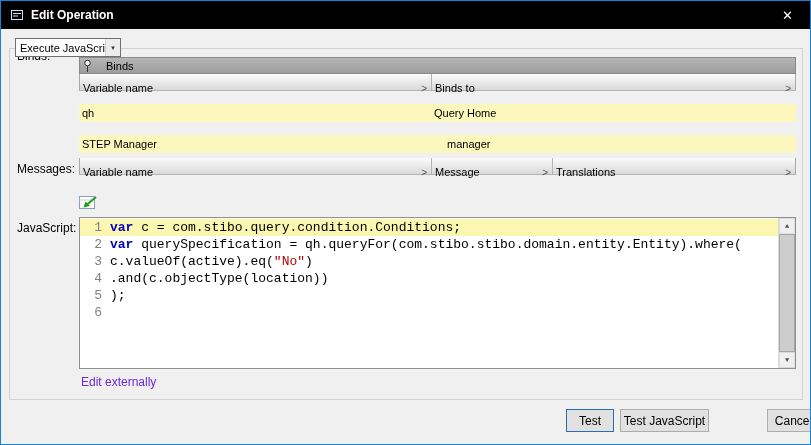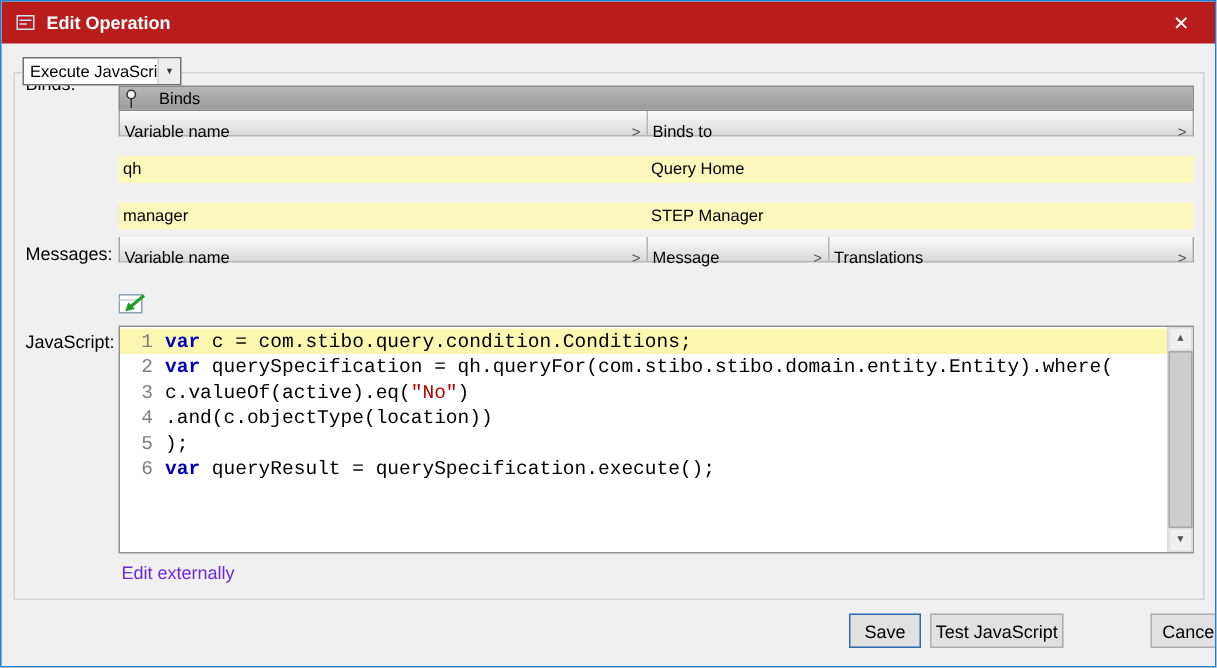--- a/index.html
+++ b/index.html
@@ -1,21 +1,21 @@
 <!DOCTYPE html>
 <html><head>
 <meta charset="utf-8">
 <style>
   html,body{margin:0;padding:0;background:#c8c8c8;}
   .dialog{
     position:relative;width:811px;height:445px;box-sizing:border-box;
     background:#f0f0f0;border:1px solid #1583d6;overflow:hidden;
     font-family:"Liberation Sans",sans-serif;color:#000;
   }
-  .titlebar{position:absolute;left:0;top:0;right:0;height:28px;background:#b91c1c;
+  .titlebar{position:absolute;left:0;top:0;right:0;height:28px;background:#000000;
     display:flex;align-items:center;padding-left:8px;}
   .app-icon{width:16px;height:16px;display:inline-flex;align-items:center;justify-content:center;margin-right:6px;}
   .title{color:#fff;font-size:12px;font-weight:bold;}
   .close-btn{position:absolute;right:0;top:0;width:45px;height:28px;display:flex;
     align-items:center;justify-content:center;color:#fff;font-size:13px;cursor:pointer;}
   .groupbox{position:absolute;left:8px;top:47px;width:794px;height:352px;
     border:1px solid #d2d2d2;box-sizing:border-box;}
   .combo{position:absolute;left:14px;top:37px;width:106px;height:19px;background:#fff;
     border:1px solid #707070;box-sizing:border-box;display:flex;align-items:center;
     font-size:11px;padding-left:4px;z-index:3;cursor:pointer;}
@@ -112,22 +112,22 @@
         <span>Binds to</span>
         <span class="sort">&gt;</span>
       </div>
     </div>
     <div>
         <div class="tbl-row">
           <div class="tbl-cell w-var">qh</div>
           <div class="tbl-cell rest">Query Home</div>
         </div>
         <div class="tbl-row">
+          <div class="tbl-cell rest">STEP Manager</div>
           <div class="tbl-cell w-var">manager</div>
-          <div class="tbl-cell rest">STEP Manager</div>
         </div>
       </div>
   </div>
 
   <div class="add-btn" style="top:133px">
     <svg width="21" height="16" viewBox="0 0 21 16">
       <rect x="0.5" y="1.5" width="15" height="12" fill="#fff" stroke="#8aa0b0"></rect>
       <line x1="0.5" y1="5" x2="15.5" y2="5" stroke="#c4cfd6"></line>
       <line x1="17" y1="2" x2="8" y2="9.5" stroke="#1f9d1f" stroke-width="2"></line>
       <path d="M4.5 12.5 L11 11 L6.5 6.5 Z" fill="#1f9d1f"></path>
@@ -165,28 +165,28 @@
 
   <span class="row-label" style="top:220px">JavaScript:</span>
 
   <div class="code-editor">
     <div class="code-lines">
         <div class="code-line hl"><span class="gutter">1</span><span><span class="tok-keyword">var</span><span class="tok-plain"> c = com.stibo.query.condition.Conditions;</span></span></div>
         <div class="code-line"><span class="gutter">2</span><span><span class="tok-keyword">var</span><span class="tok-plain"> querySpecification = qh.queryFor(com.stibo.stibo.domain.entity.Entity).where(</span></span></div>
         <div class="code-line"><span class="gutter">3</span><span><span class="tok-plain">c.valueOf(active).eq(</span><span class="tok-string">"No"</span><span class="tok-plain">)</span></span></div>
         <div class="code-line"><span class="gutter">4</span><span><span class="tok-plain">.and(c.objectType(location))</span></span></div>
         <div class="code-line"><span class="gutter">5</span><span><span class="tok-plain">);</span></span></div>
-        <div class="code-line"><span class="gutter">6</span><span><span class="tok-keyword">var</span><span class="tok-plain"> queryResult = querySpecification.execute();</span></span></div>
+        <div class="code-line"><span class="gutter">6</span></div>
       </div>
     <div class="scrollbar">
       <div class="sb-btn sb-up">▲</div>
       <div class="sb-thumb"></div>
       <div class="sb-btn sb-down">▼</div>
     </div>
   </div>
 
   <span class="link">Edit externally</span>
 
-  <button class="btn btn-save">Save</button>
+  <button class="btn btn-save">Test</button>
   <button class="btn btn-test">Test JavaScript</button>
   <button class="btn btn-cancel">Cancel</button>
 
 </div>
 
 </body></html>

